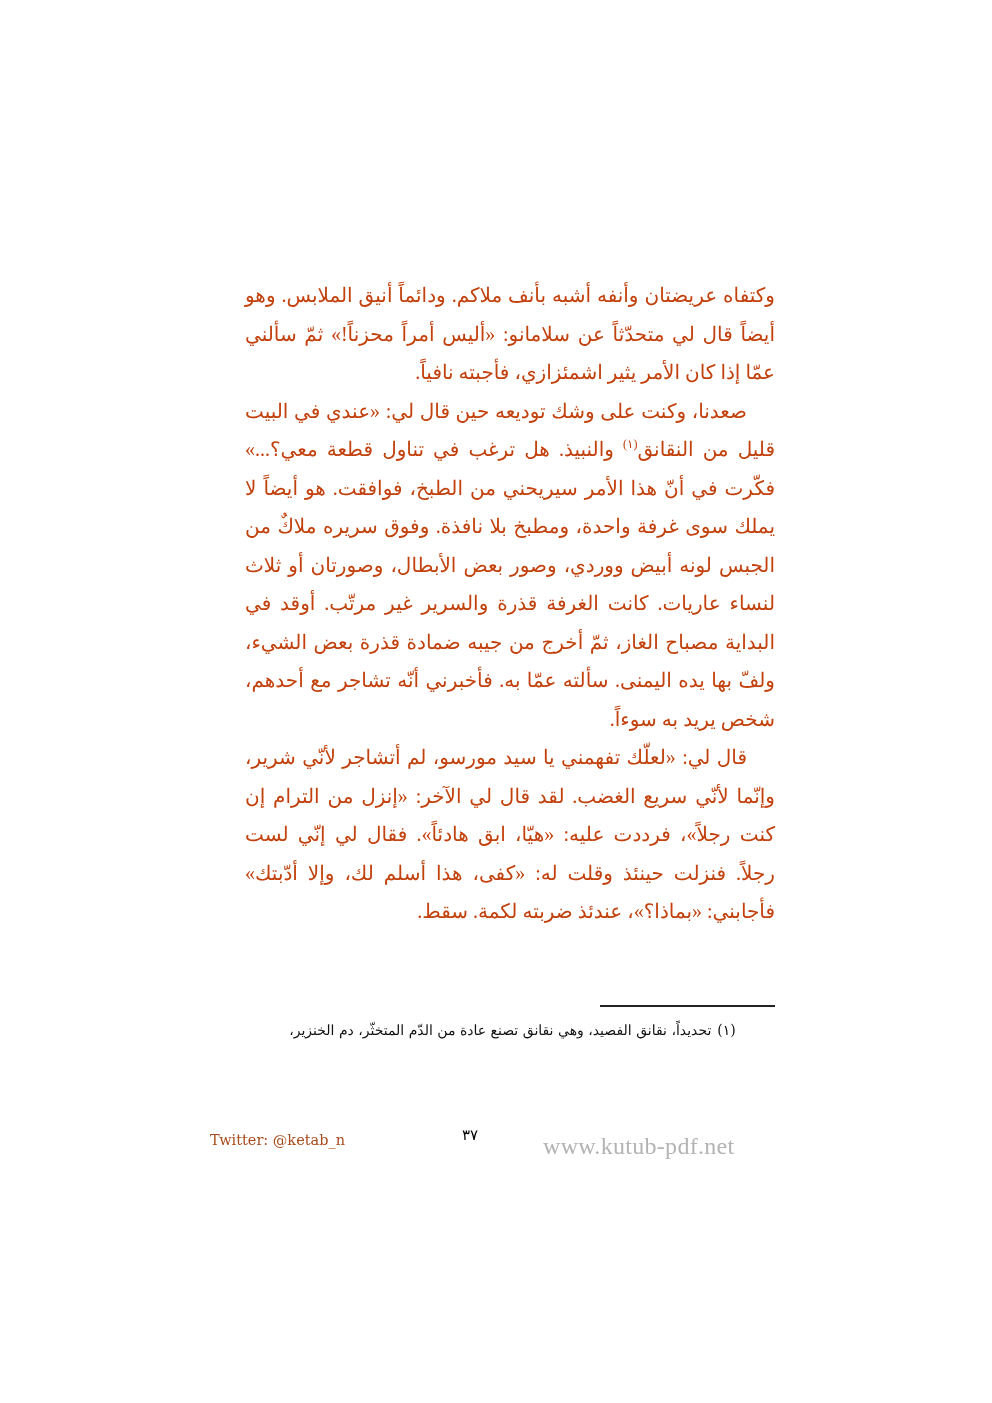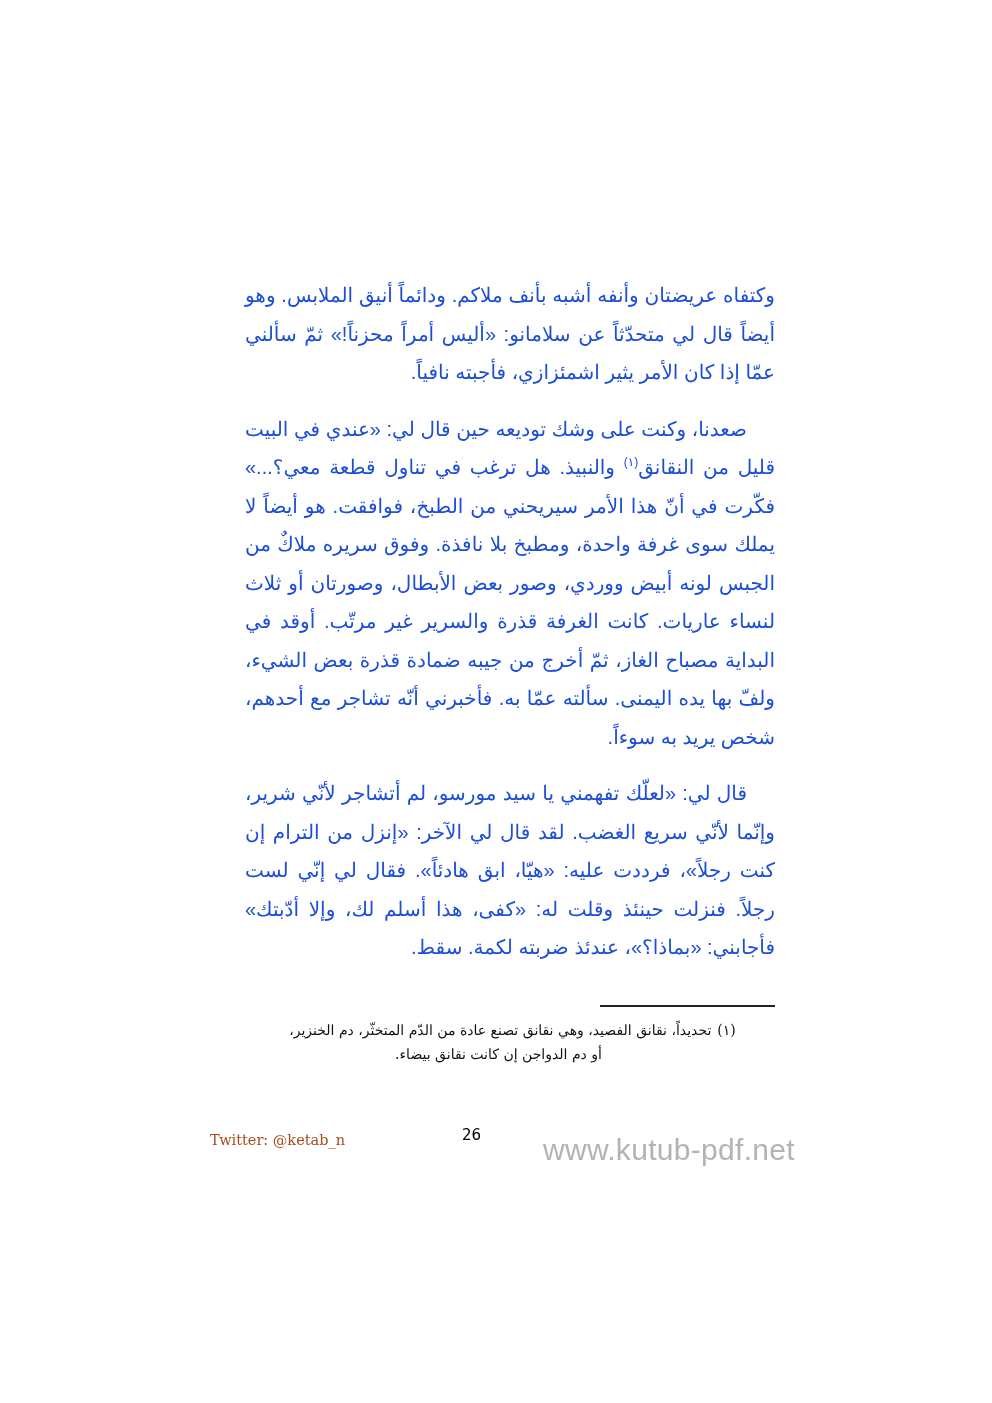--- a/index.html
+++ b/index.html
@@ -1,24 +1,24 @@
 <!DOCTYPE html>
 <html><head>
 <meta charset="utf-8">
 <style>
   html, body { margin:0; padding:0; background:#ffffff; }
   body { width:992px; height:1403px; position:relative; overflow:hidden; }
   .page { position:absolute; left:0; top:0; width:992px; height:1403px; background:#fff; }
   .text-block {
     position:absolute; left:245px; top:276px; width:530px;
     direction:rtl; text-align:justify; text-align-last:right;
-    font-family:Liberation Sans, sans-serif; font-size:20px; line-height:38.5px; color:#1d4ed8;
+    font-family:Liberation Serif, serif; font-size:20px; line-height:38.5px; color:#c2410c;
   }
   .para { margin:0; }
-  .para + .para { margin-top:18px; }
+  .para + .para { }
   .para.indent { text-indent:28px; }
   .footnote-rule {
     position:absolute; left:600px; top:1005px; width:175px; height:1.5px; background:#222;
   }
   .footnotes {
     position:absolute; left:245px; top:1018px; width:535px;
     direction:rtl; text-align:center;
     font-family:"DejaVu Serif", serif; font-size:14px; line-height:24px; color:#111;
   }
   .fn-num { margin-left:6px; }
@@ -27,40 +27,39 @@
   .footer-twitter {
     position:absolute; left:210px; top:1132px;
     font-family:"DejaVu Serif", serif; font-size:14.5px; color:#a84b1a;
   }
   .page-number {
     position:absolute; left:462px; top:1126px;
     font-family:"DejaVu Sans", sans-serif; font-size:15px; color:#000;
   }
   .watermark {
     position:absolute; left:543px; top:1133px;
-    font-family:Liberation Sans, sans-serif; font-size:30px; color:#b3b3b3; letter-spacing:0.3px;
+    font-family:Liberation Serif, serif; font-size:24px; color:#b3b3b3; letter-spacing:0.3px;
   }
 </style>
 </head>
 <body>
 
 <div class="page">
 
   <div class="text-block">
     <p class="para">وكتفاه عريضتان وأنفه أشبه بأنف ملاكم. ودائماً أنيق الملابس. وهو أيضاً قال لي متحدّثاً عن سلامانو: «أليس أمراً محزناً!» ثمّ سألني عمّا إذا كان الأمر يثير اشمئزازي، فأجبته نافياً.</p>
     <p class="para indent"><span>صعدنا، وكنت على وشك توديعه حين قال لي: «عندي في البيت قليل من النقانق</span><sup>(١)</sup><span> والنبيذ. هل ترغب في تناول قطعة معي؟...» فكّرت في أنّ هذا الأمر سيريحني من الطبخ، فوافقت. هو أيضاً لا يملك سوى غرفة واحدة، ومطبخ بلا نافذة. وفوق سريره ملاكٌ من الجبس لونه أبيض ووردي، وصور بعض الأبطال، وصورتان أو ثلاث لنساء عاريات. كانت الغرفة قذرة والسرير غير مرتّب. أوقد في البداية مصباح الغاز، ثمّ أخرج من جيبه ضمادة قذرة بعض الشيء، ولفّ بها يده اليمنى. سألته عمّا به. فأخبرني أنّه تشاجر مع أحدهم، شخص يريد به سوءاً.</span></p>
     <p class="para indent">قال لي: «لعلّك تفهمني يا سيد مورسو، لم أتشاجر لأنّي شرير، وإنّما لأنّي سريع الغضب. لقد قال لي الآخر: «إنزل من الترام إن كنت رجلاً»، فرددت عليه: «هيّا، ابق هادئاً». فقال لي إنّي لست رجلاً. فنزلت حينئذ وقلت له: «كفى، هذا أسلم لك، وإلا أدّبتك» فأجابني: «بماذا؟»، عندئذ ضربته لكمة. سقط.</p>
   </div>
 
   <div class="footnote-rule"></div>
 
   <div class="footnotes">
     <div>
       <span class="fn-num">(١)</span><span>تحديداً، نقانق الفصيد، وهي نقانق تصنع عادة من الدّم المتخثّر، دم الخنزير،</span>
-      <span class="fn-cont">أو دم الدواجن إن كانت نقانق بيضاء.</span>
     </div>
   </div>
 
   <div class="footer-twitter">Twitter: @ketab_n</div>
-  <div class="page-number">26</div>
+  <div class="page-number">٣٧</div>
   <div class="watermark">www.kutub-pdf.net</div>
 
 </div>
 
 </body></html>

